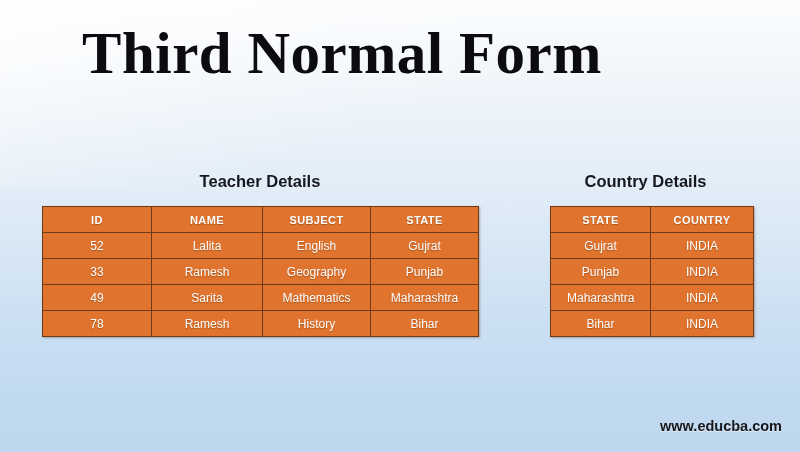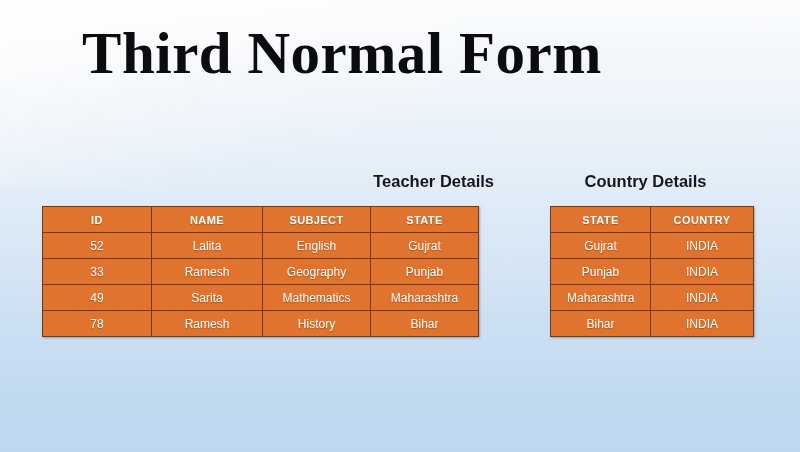--- a/index.html
+++ b/index.html
@@ -56,21 +56,21 @@
   .section-title {
     position: absolute;
     font-family: "Liberation Sans", sans-serif;
     font-weight: bold;
     font-size: 16.5px;
     line-height: 20px;
     color: #15171c;
     text-align: center;
     white-space: nowrap;
   }
-  #teacher-title { left: 58px; top: 171px; width: 436px; text-align: right; }
+  #teacher-title { left: 42px; top: 171px; width: 436px; }
   #country-title { left: 544px; top: 171px; width: 203px; }
 
   .data-table {
     position: absolute;
     border-collapse: collapse;
     table-layout: fixed;
     border: 1.6px solid #5a3016;
     box-shadow: 1px 1px 2px rgba(60,40,25,0.33);
   }
   .data-table td, .data-table th {
@@ -189,14 +189,15 @@
         <td class="body-cell">Maharashtra</td>
         <td class="body-cell">INDIA</td>
       </tr>
       <tr>
         <td class="body-cell">Bihar</td>
         <td class="body-cell">INDIA</td>
       </tr>
     </tbody>
   </table>
 
+  <div id="footer">www.educba.com</div>
 
 </div>
 
 </body></html>

